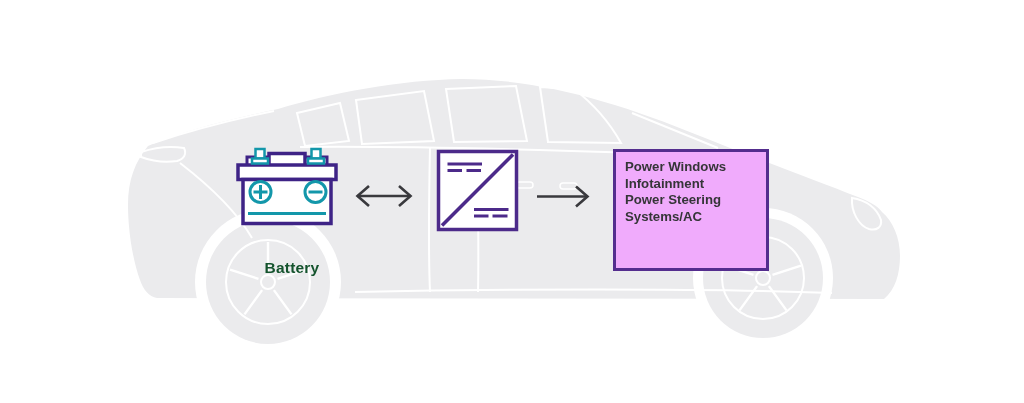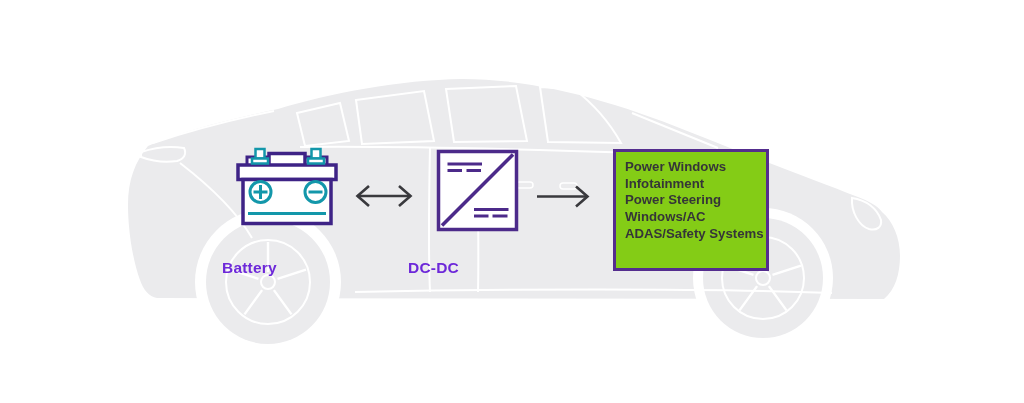--- a/index.html
+++ b/index.html
@@ -2,28 +2,28 @@
 <html><head>
 <meta charset="utf-8">
 <style>
   html,body{margin:0;padding:0;background:#ffffff;}
   .canvas{
     position:relative;width:1024px;height:403px;background:#ffffff;
     overflow:hidden;font-family:"Liberation Sans",sans-serif;
   }
   .scene-svg{position:absolute;left:0;top:0;}
   .node-label{
-    position:absolute;width:140px;text-align:left;
-    font-weight:700;font-size:15.5px;letter-spacing:.2px;color:#6d28d9;
+    position:absolute;width:140px;text-align:center;
+    font-weight:700;font-size:15.5px;letter-spacing:.2px;color:#14532d;
   }
   .label-battery{left:222px;top:259px;}
   .label-converter{left:408px;top:259px;}
   .loads-box{
     position:absolute;left:613px;top:149px;width:156px;height:122px;
-    box-sizing:border-box;border:3.5px solid #542d8e;background:#84cc16;
+    box-sizing:border-box;border:3.5px solid #542d8e;background:#f0abfc;
     padding:7px 0 0 9px;
   }
   .load-line{
     font-weight:700;font-size:13.2px;line-height:16.7px;
     color:#353538;white-space:nowrap;
   }
 </style>
 </head>
 <body>
 
@@ -121,23 +121,21 @@
     </g>
 
     <g stroke="#39393d" stroke-width="2.6" fill="none">
       <path d="M537,196.5 H587.5"></path>
       <path d="M576,186.5 L587.5,196.5 L576,206.5"></path>
     </g>
   </svg>
 
   <div class="node-label label-battery">Battery</div>
 
-  <div class="node-label label-converter">DC-DC</div>
 
   <div class="loads-box">
     <div class="load-line">Power Windows</div>
     <div class="load-line">Infotainment</div>
     <div class="load-line">Power Steering</div>
-    <div class="load-line">Windows/AC</div>
-    <div class="load-line">ADAS/Safety Systems</div>
+    <div class="load-line">Systems/AC</div>
   </div>
 
 </div>
 
 </body></html>

